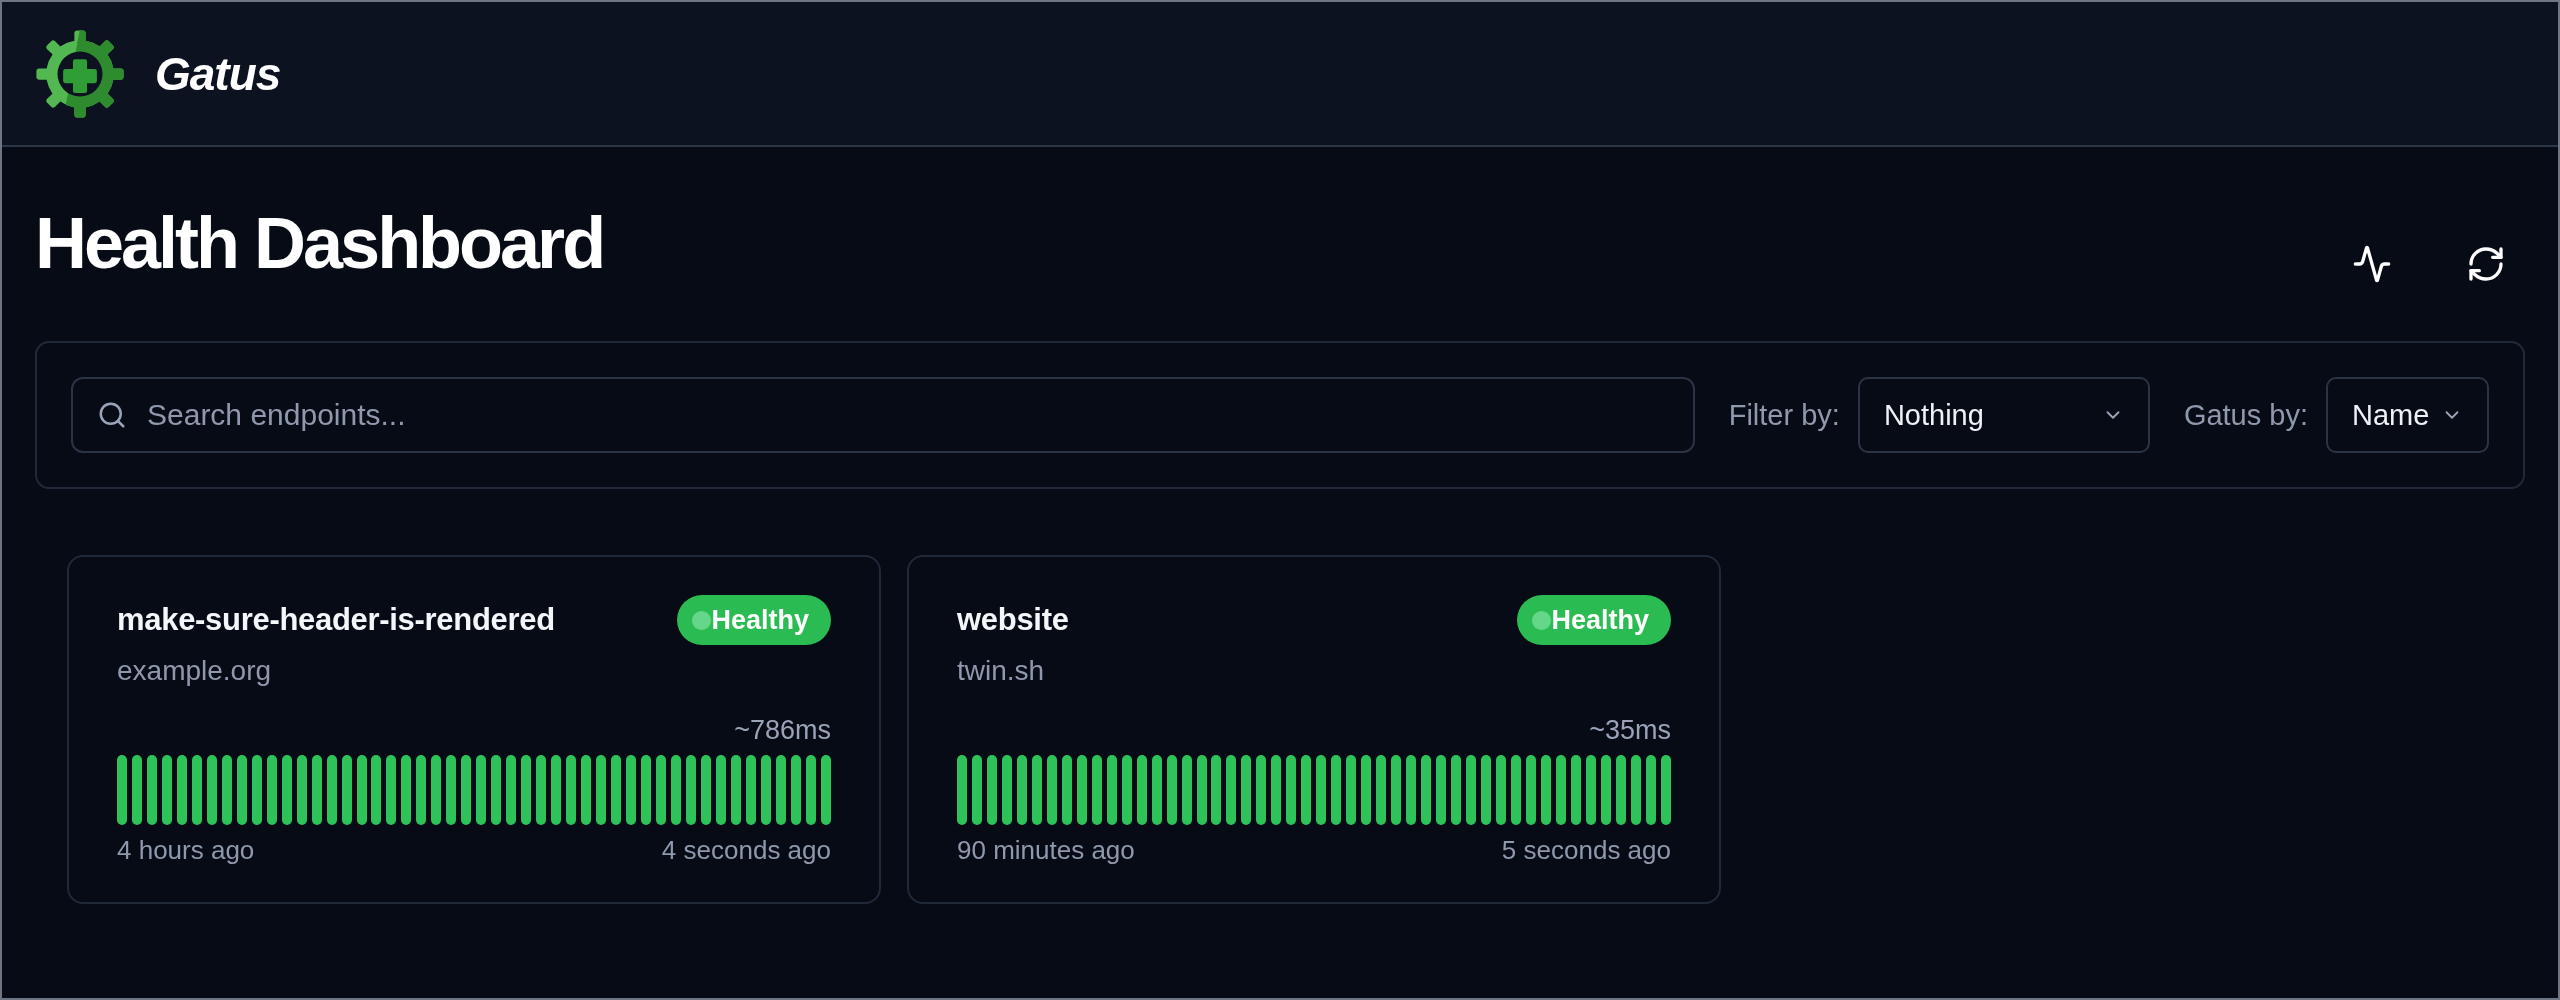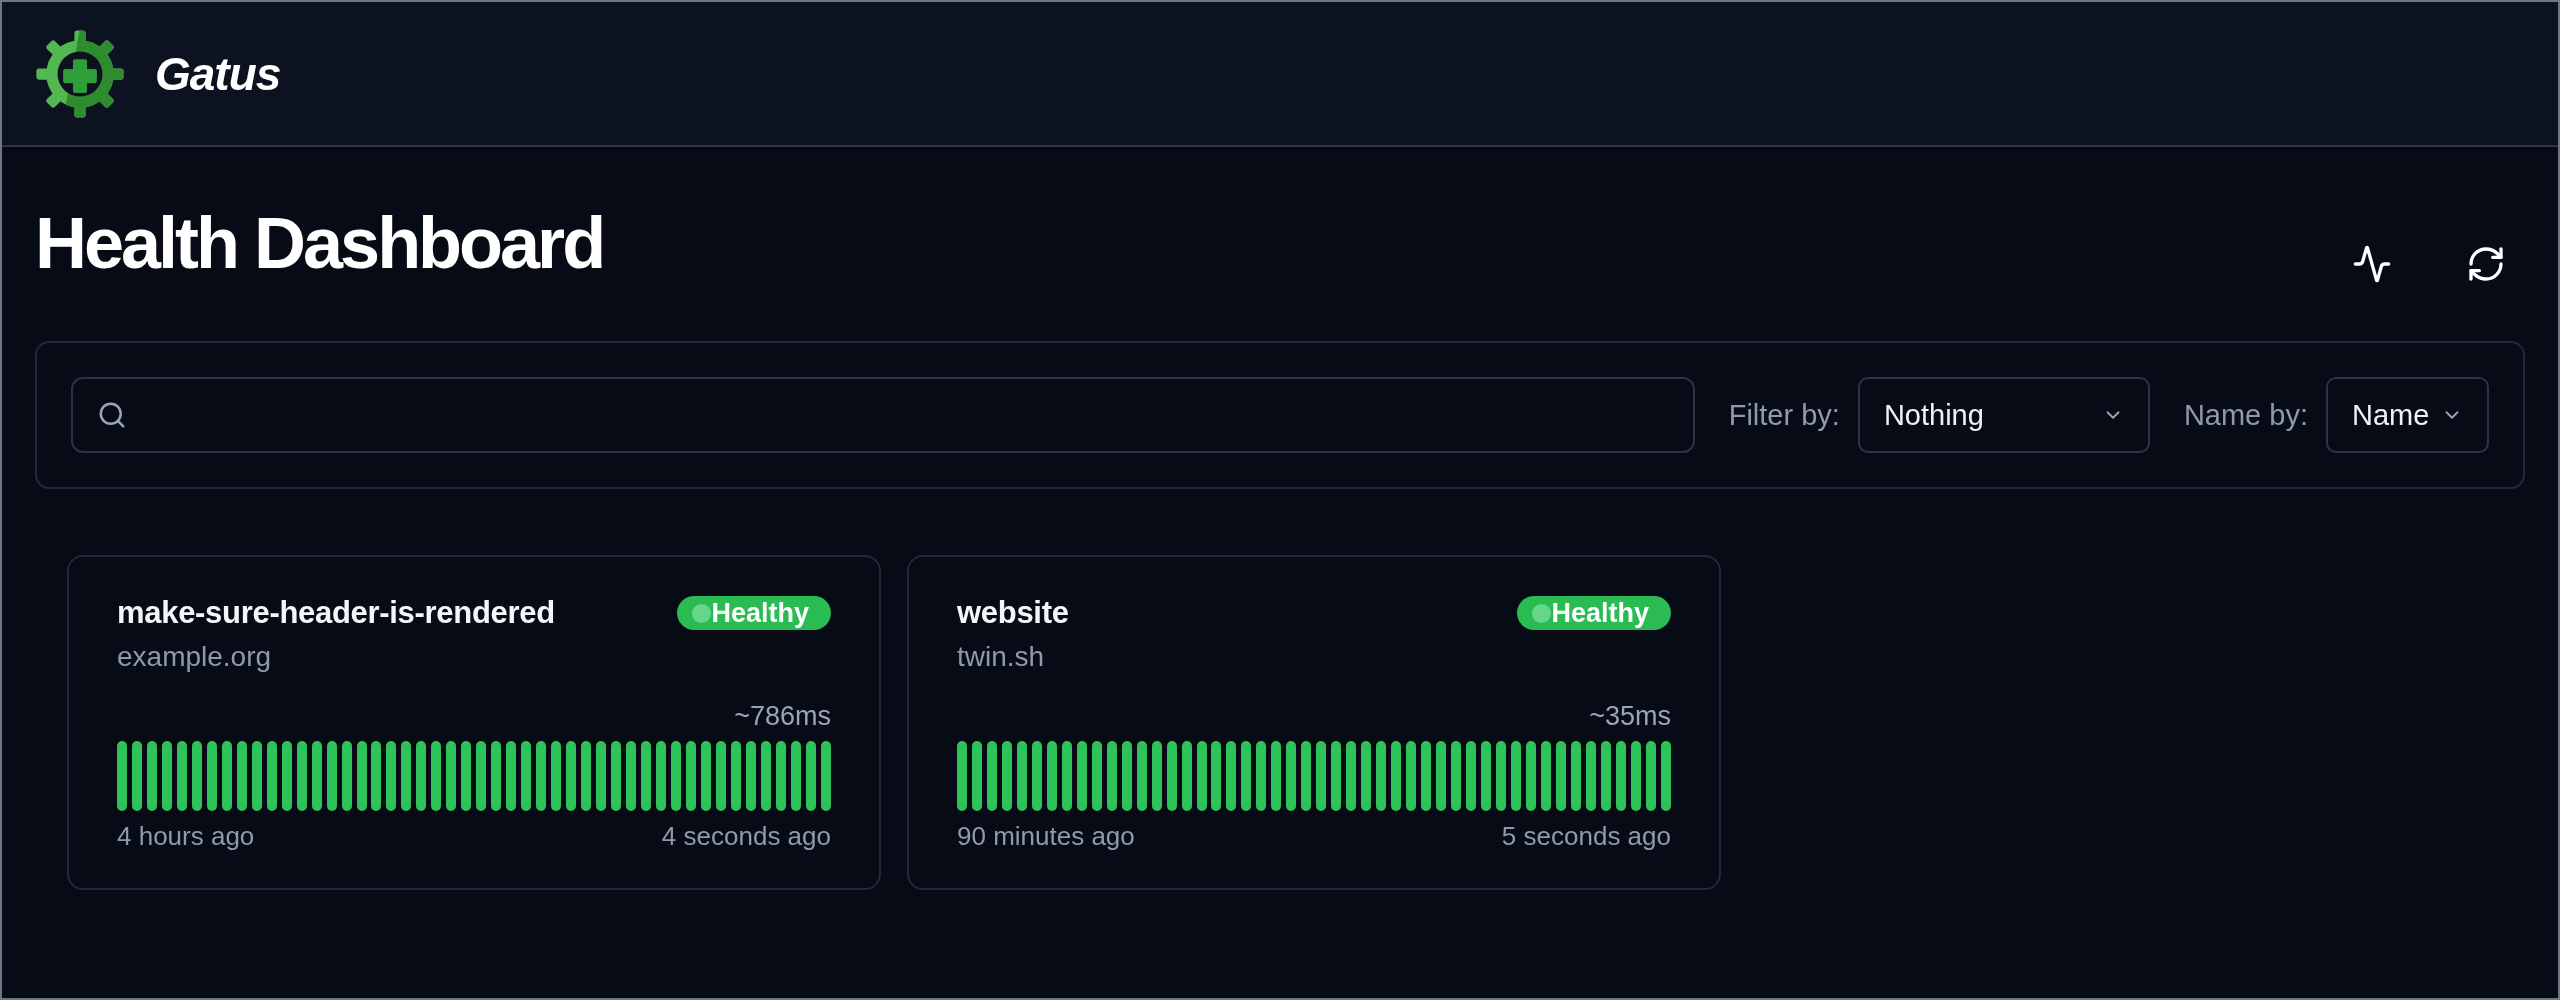--- a/index.html
+++ b/index.html
@@ -61,21 +61,21 @@
 
   
   .cards{ margin-top:66px; display:flex; gap:26px;padding-left:32px; }
   .card{
     width:814px; border:2px solid var(--card-border,#1f2938); border-radius:16px;
     padding:38px 48px 36px 48px; background:transparent;
   }
   .card-head{ display:flex; align-items:center; justify-content:space-between; }
   .ep-name{ font-size:31px; font-weight:700; color:#f4f6f9; letter-spacing:-0.3px; }
   .badge{
-    display:flex; align-items:center; height:34px; padding:0 22px 0 15px;
+    display:flex; align-items:center; height:50px; padding:0 22px 0 15px;
     border-radius:999px; background:var(--badge,#2abc53);
   }
   .badge-dot{ width:19px; height:19px; border-radius:50%; background:var(--badge-dot,#66d78a); }
   .badge-label{ font-size:27px; font-weight:700; color:#fff; }
   .ep-host{ margin-top:10px; font-size:28px; color:var(--muted,#8f99ad); }
 
   .chart{ margin-top:28px; }
   .avg-label{ text-align:right; font-size:27px; color:var(--muted2,#9aa4b8); margin-bottom:9px; }
   .bars{ display:flex; justify-content:space-between; height:70px; align-items:stretch; }
   .bar{ width:10px; border-radius:5px; background:var(--success,#2ec358); cursor:pointer; }
@@ -149,31 +149,32 @@
         </button>
       </div>
     </div>
 
     <section class="panel">
       <div class="searchbox">
         <svg viewBox="0 0 24 24">
           <circle cx="11" cy="11" r="8"></circle>
           <line x1="21" y1="21" x2="16.65" y2="16.65"></line>
         </svg>
+        <input class="search-input" type="text" placeholder="Search endpoints..." style="">
       </div>
 
       <span class="ctl-label">Filter by:</span>
       <div class="select filter">
         <span>Nothing</span>
         <svg viewBox="0 0 24 24">
             <path d="m6 9 6 6 6-6"></path>
           </svg>
       </div>
 
-      <span class="ctl-label">Name by:</span>
+      <span class="ctl-label">Gatus by:</span>
       <div class="select sort">
         <span>Name</span>
         <svg viewBox="0 0 24 24">
             <path d="m6 9 6 6 6-6"></path>
           </svg>
       </div>
     </section>
 
     <section class="cards">
 

